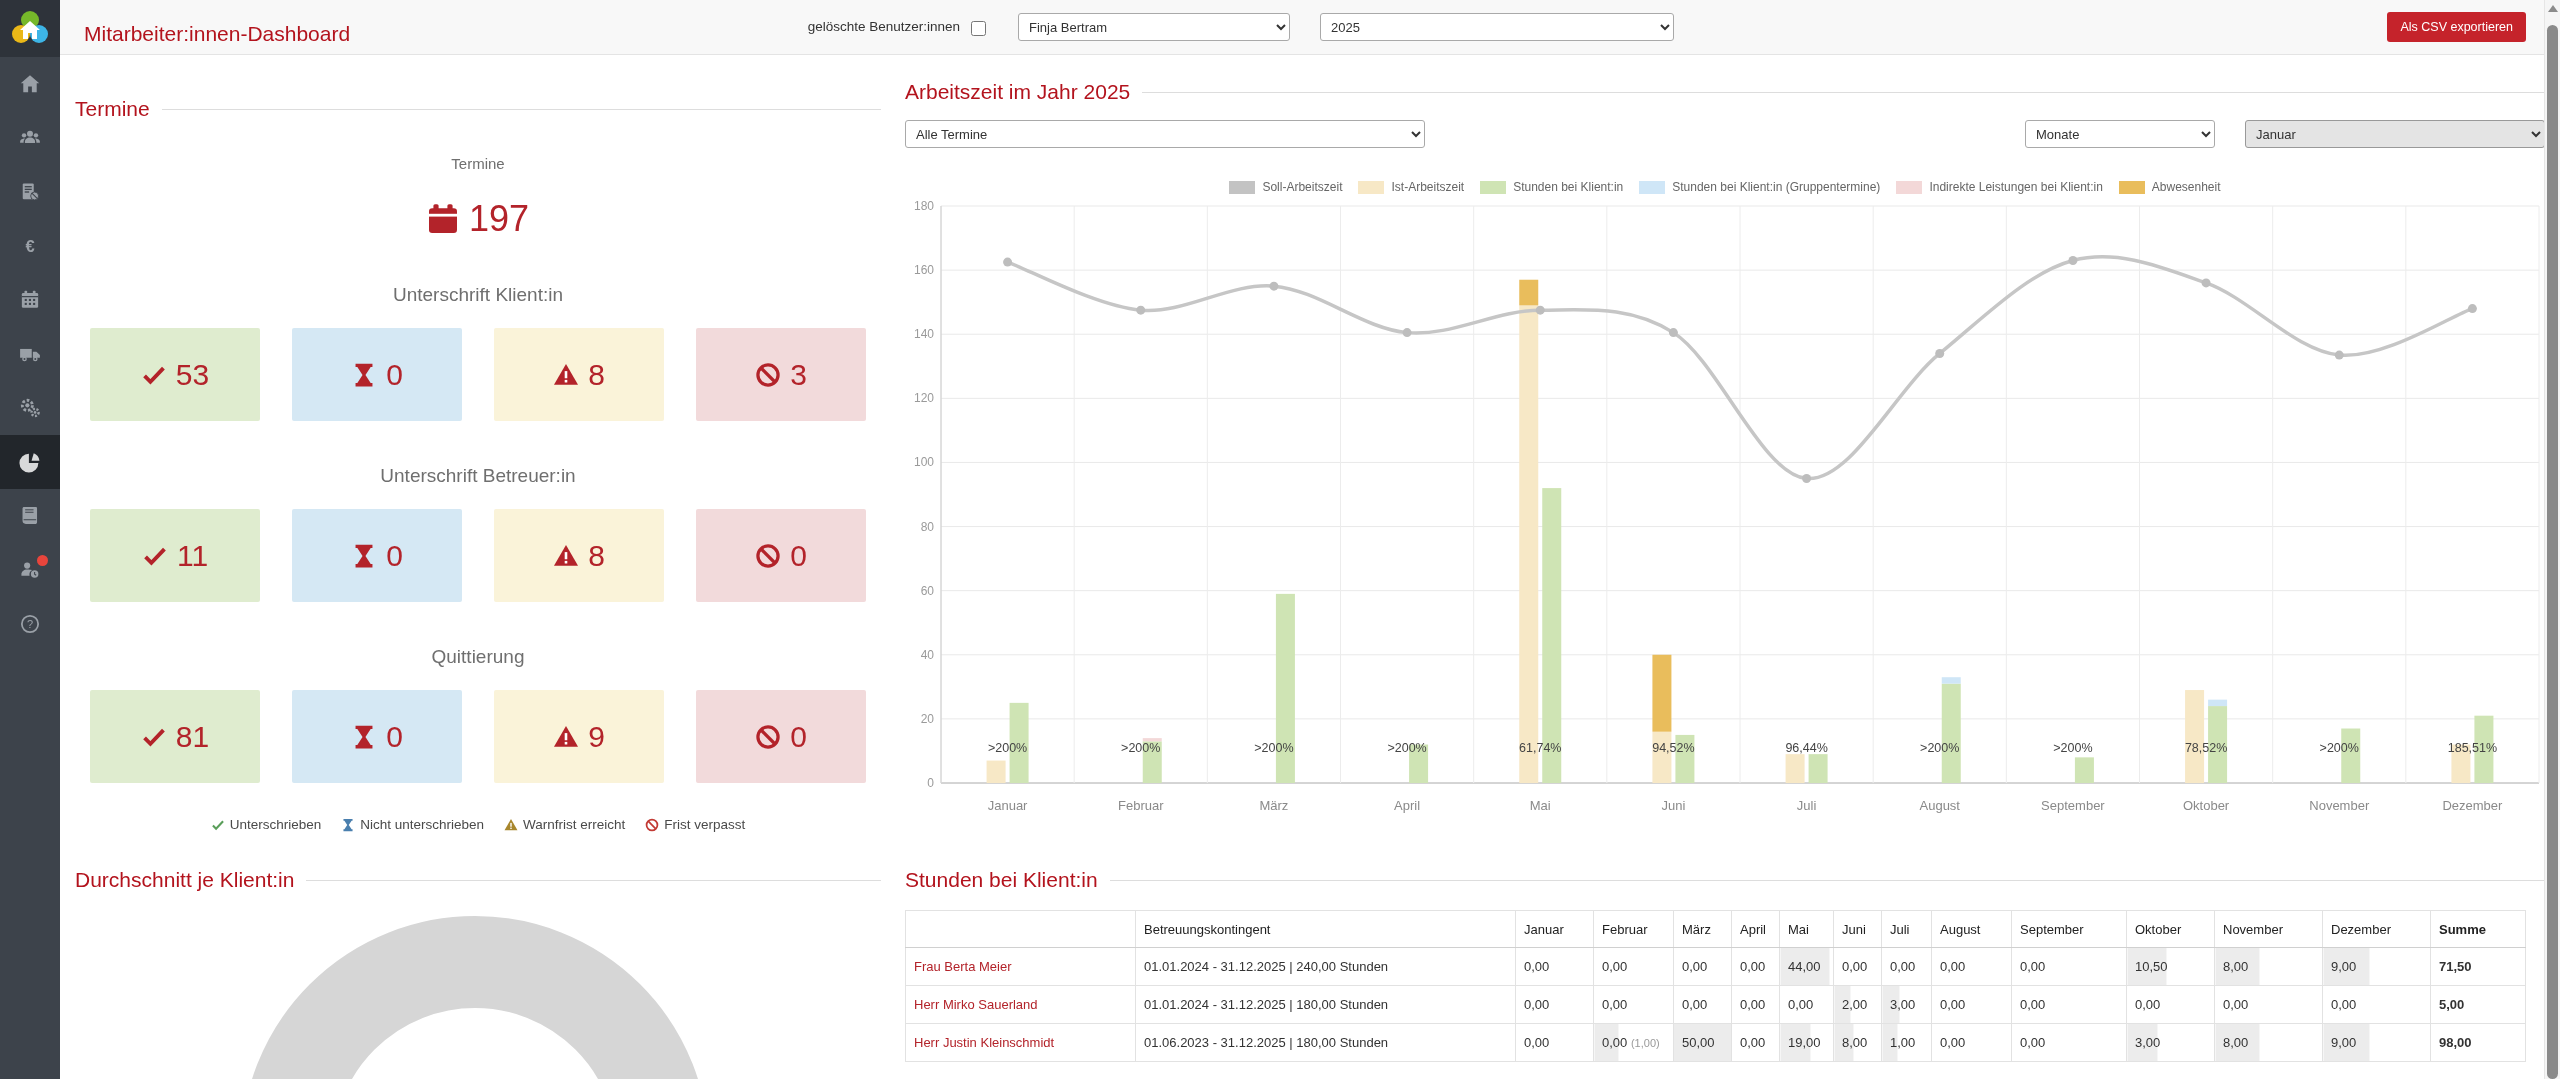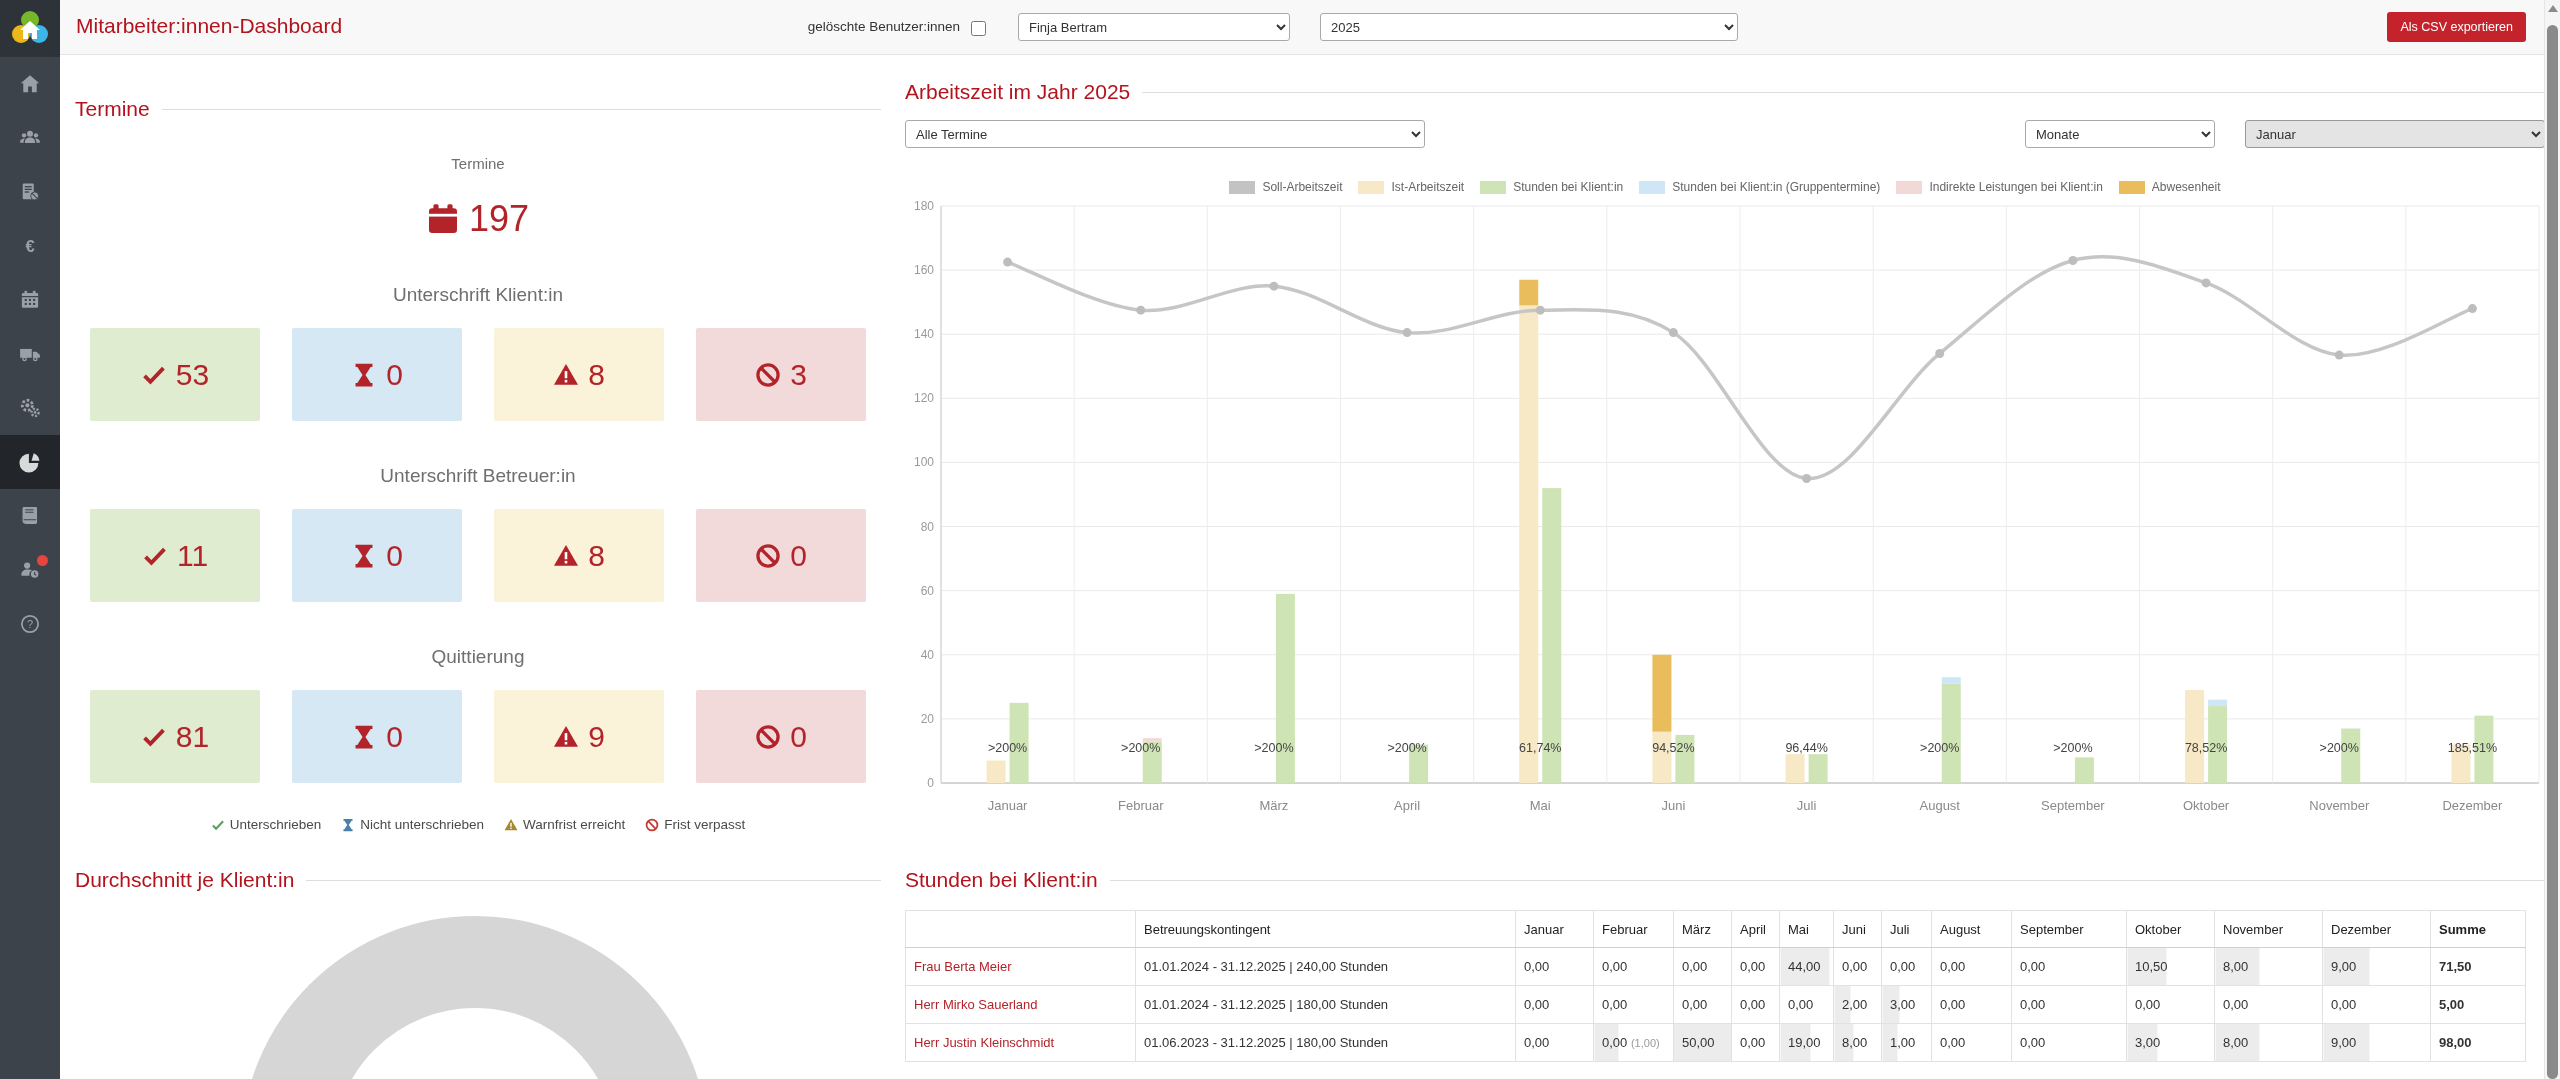--- a/index.html
+++ b/index.html
@@ -8,26 +8,26 @@
 
   
   .sidebar{position:absolute;left:0;top:0;width:60px;height:1079px;background:#3d434b;z-index:5;}
   .logo-block{width:60px;height:57px;background:#2e333a;display:flex;align-items:center;justify-content:center;}
   .nav-item{width:60px;height:54px;display:flex;align-items:center;justify-content:center;color:#9aa0a7;position:relative;cursor:pointer;}
   .nav-item.active{background:#22262b;color:#d8d9da;}
   .nav-item .badge-dot{position:absolute;top:12px;right:12px;width:11px;height:11px;border-radius:50%;background:#e8453c;}
 
   
   .topbar{position:absolute;left:60px;top:0;right:15px;height:54px;background:#f8f8f8;border-bottom:1px solid #e4e4e4;}
-  .topbar h1{position:absolute;left:16px;top:14px;margin:0;font-size:21px;font-weight:500;color:#b3131d;}
+  .topbar h1{position:absolute;left:16px;top:14px;margin:8px;font-size:21px;font-weight:500;color:#b3131d;}
   .chk-label{position:absolute;right:1585px;top:19px;font-size:13.5px;color:#333;}
   .chk-box{position:absolute;right:1556px;top:18px;width:15px;height:15px;}
   .sel{border:1px solid #a9a9a9;border-radius:3px;background:#fff;height:28px;font-size:13px;color:#333;padding:0 6px;font-family:"Liberation Sans",sans-serif;}
   .sel-user{position:absolute;left:958px;top:13px;width:272px;}
-  .sel-year{position:absolute;left:1260px;top:13px;width:418px;}
+  .sel-year{position:absolute;left:1260px;top:13px;width:354px;}
   .export-btn{position:absolute;right:19px;top:12px;background:#c5232b;color:#fff;border:none;border-radius:3px;font-size:12.5px;padding:8px 13px;cursor:pointer;font-family:"Liberation Sans",sans-serif;}
 
   
   .sec-head{display:flex;align-items:center;gap:12px;}
   .sec-head .t{font-size:21px;color:#b3131d;white-space:nowrap;}
   .sec-head .rule{flex:1;border-top:1px solid #ddd;height:0;}
 
   
   .panel-termine{position:absolute;left:75px;top:97px;width:806px;}
   .counter-label{margin-top:34px;text-align:center;font-size:15px;color:#6f6f6f;}

